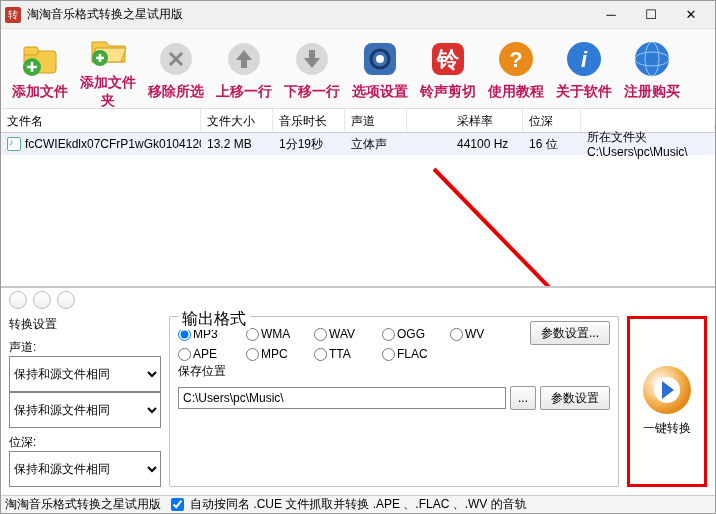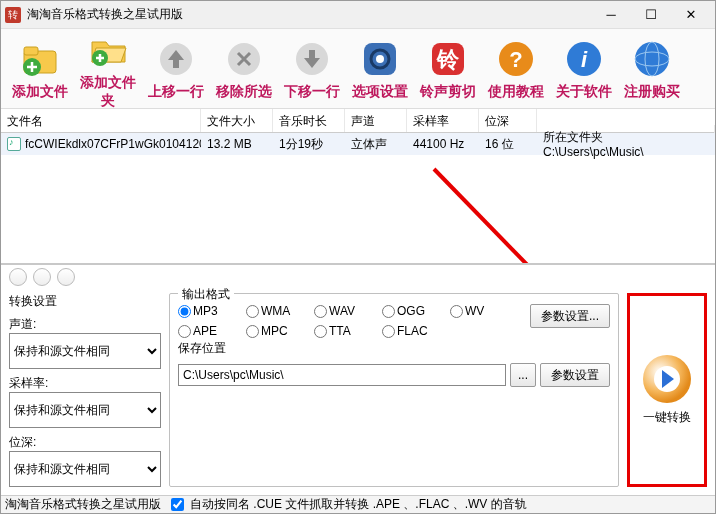--- a/index.html
+++ b/index.html
@@ -13,41 +13,41 @@
 .tbtn .ticon { width: 44px; height: 44px; margin: 0 auto 2px; display: flex; align-items: center; justify-content: center; }
 .tbtn .tlabel { font-size: 14px; color: #be185d; font-weight: bold; }
 .tbl-head { height: 24px; background: #fff; display: flex; font-size: 12px; border-bottom: 1px solid #ccc; }
 .th { padding: 4px 6px; border-right: 1px solid #e8e8e8; }
 .tbl-row { height: 22px; display: flex; font-size: 12px; align-items: center; background: #eef3fb; }
 .td { padding: 2px 6px; white-space: nowrap; overflow: hidden; }
 .col-name { width: 200px; }
 .col-size { width: 72px; }
 .col-dur { width: 72px; }
 .col-ch { width: 62px; }
-.col-sr { width: 72px; }
+.col-sr { width: 72px; margin-left: 44px; }
 .col-bd { width: 58px; }
 .col-folder { flex: 1; margin-top: 16px; }
 .fileicon { display:inline-block; width:14px; height:14px; background:#fff; border:1px solid #5a9; border-radius:2px; margin-right:4px; vertical-align:middle; position:relative; }
 .fileicon::after{content:"♪"; font-size:9px; color:#2a7; position:absolute; left:1px; top:-1px;}
 .lower { position: absolute; bottom: 18px; left: 0; right: 0; border-top: 2px solid #c8c8c8; background: #fff; }
 .player-ctrls { height: 24px; padding: 2px 8px; display: flex; align-items: center; gap: 6px; }
 .pctl { width: 18px; height: 18px; border: 1px solid #bbb; border-radius: 50%; background: linear-gradient(#fff,#eee); }
 .lower-body { display: flex; padding: 4px 8px 8px; gap: 8px; }
 .settings-col { width: 152px; font-size: 12px; }
 .settings-col .grp-title { margin-bottom: 4px; }
 .settings-col label { display:block; margin-top:6px; }
 .settings-col select { width: 100%; font-size: 12px; height: 36px; border:1px solid #888; background:#fff; }
 .fmt-box { flex: 1; border: 1px solid #c0c0c0; border-radius: 2px; padding: 4px 8px 8px; position: relative; font-size: 12px; }
-.fmt-box .legend { position: absolute; top: -8px; left: 8px; background: #fff; padding: 0 4px; font-size: 12px; }
+.fmt-box .legend { position: absolute; top: -8px; left: 8px; background: #fff; padding: 0 4px; font-size: 16px; }
 .fmt-row { display: flex; gap: 4px; margin: 6px 0 2px; align-items:flex-start; }
 .fmt-row label { display: flex; align-items: center; gap: 2px; width: 64px; }
 .save-row { display:flex; align-items:center; gap:4px; margin-top:6px;}
 .save-row input[type=text] { flex:1; height:22px; font-size:12px; padding:2px 4px; border:1px solid #888; }
 .btn { height: 24px; padding: 0 10px; font-size: 12px; background: linear-gradient(#fdfdfd,#e8e8e8); border:1px solid #999; border-radius:2px; }
-.param-btn { position:absolute; right:8px; top:10px; }
+.param-btn { position:absolute; right:8px; top:4px; }
 .convert-box { width:80px; border:3px solid #e60000; display:flex; flex-direction:column; align-items:center; justify-content:center; padding:6px; }
 .convert-icon { width:48px; height:48px; border-radius:50%; background: radial-gradient(circle at 35% 35%, #fff, #f5b65a 45%, #e38a1a 70%); position:relative; display:flex; align-items:center; justify-content:center; }
 .convert-icon::before { content:""; width:26px; height:26px; border-radius:50%; background:#fff; }
 .convert-icon::after { content:""; position:absolute; left:19px; top:15px; border-left:12px solid #2b6fd6; border-top:9px solid transparent; border-bottom:9px solid transparent; }
 .convert-label { font-size:12px; margin-top:6px; }
 .arrow { position:absolute; pointer-events:none; }
 .statusbar { position:absolute; bottom:0; left:0; right:0; height:18px; border-top:1px solid #ccc; font-size:12px; display:flex; align-items:center; padding:0 4px; gap:6px; background:#f4f4f4;}
 .statusbar input[type=checkbox]{ margin-left:4px; }
 svg { display:block; }
 </style>
@@ -82,33 +82,33 @@
           <circle cx="14" cy="30" r="8" fill="#3fab3f"></circle>
           <path d="M14 26v8M10 30h8" stroke="#fff" stroke-width="2.5"></path>
         </svg>
       </div>
     <div class="tlabel">添加文件夹</div>
   </div>
   <div class="tbtn">
     <div class="ticon">
         <svg width="44" height="44">
           <circle cx="22" cy="22" r="16" fill="#d8d8d8"></circle>
+          <path d="M16 16l12 12M28 16l-12 12" stroke="#888" stroke-width="3"></path>
+        </svg>
+      </div>
+    <div class="tlabel">移除所选</div>
+  </div>
+  <div class="tbtn">
+    <div class="ticon">
+        <svg width="44" height="44">
+          <circle cx="22" cy="22" r="16" fill="#d8d8d8"></circle>
           <path d="M22 13l8 10h-5v8h-6v-8h-5z" fill="#888"></path>
         </svg>
       </div>
     <div class="tlabel">上移一行</div>
-  </div>
-  <div class="tbtn">
-    <div class="ticon">
-        <svg width="44" height="44">
-          <circle cx="22" cy="22" r="16" fill="#d8d8d8"></circle>
-          <path d="M16 16l12 12M28 16l-12 12" stroke="#888" stroke-width="3"></path>
-        </svg>
-      </div>
-    <div class="tlabel">移除所选</div>
   </div>
   <div class="tbtn">
     <div class="ticon">
         <svg width="44" height="44">
           <circle cx="22" cy="22" r="16" fill="#d8d8d8"></circle>
           <path d="M22 31l-8-10h5v-8h6v8h5z" fill="#888"></path>
         </svg>
       </div>
     <div class="tlabel">下移一行</div>
   </div>
@@ -193,21 +193,20 @@
   <div class="player-ctrls">
     <div class="pctl"></div>
     <div class="pctl"></div>
     <div class="pctl"></div>
   </div>
   <div class="lower-body">
     <div class="settings-col">
       <div class="grp-title">转换设置</div>
       <label>声道:</label>
       <select><option>保持和源文件相同</option></select>
-      <label>采样率:</label>
       <select><option>保持和源文件相同</option></select>
       <label>位深:</label>
       <select><option>保持和源文件相同</option></select>
     </div>
 
     <div class="fmt-box">
       <div class="legend">输出格式</div>
       <button class="btn param-btn">参数设置...</button>
       <div class="fmt-row" id="fmt-row1">
           <label>

